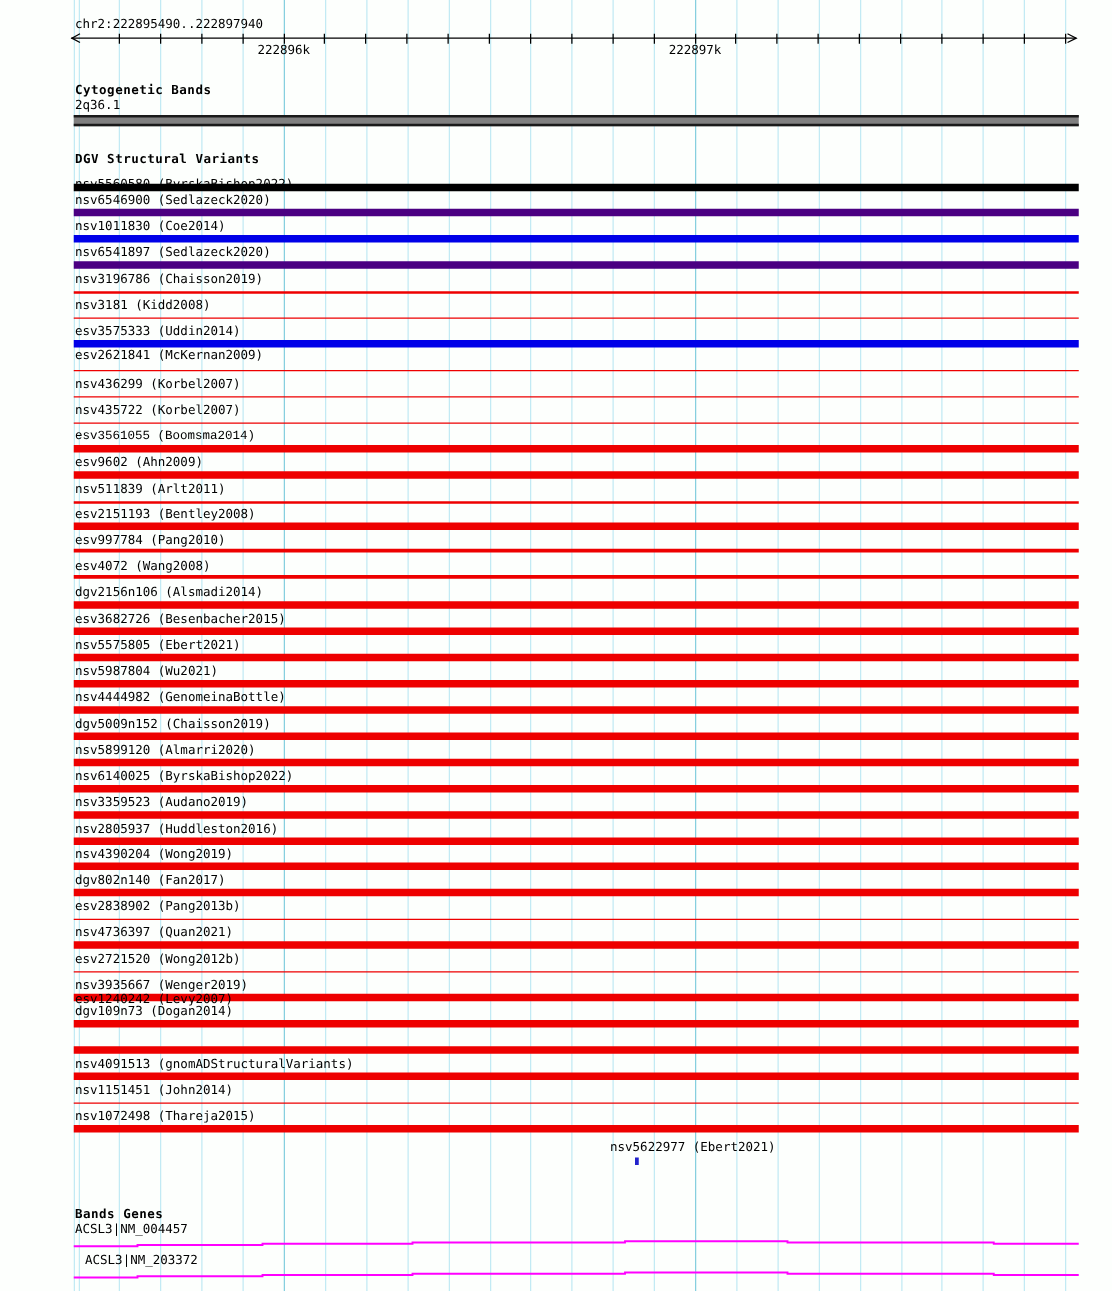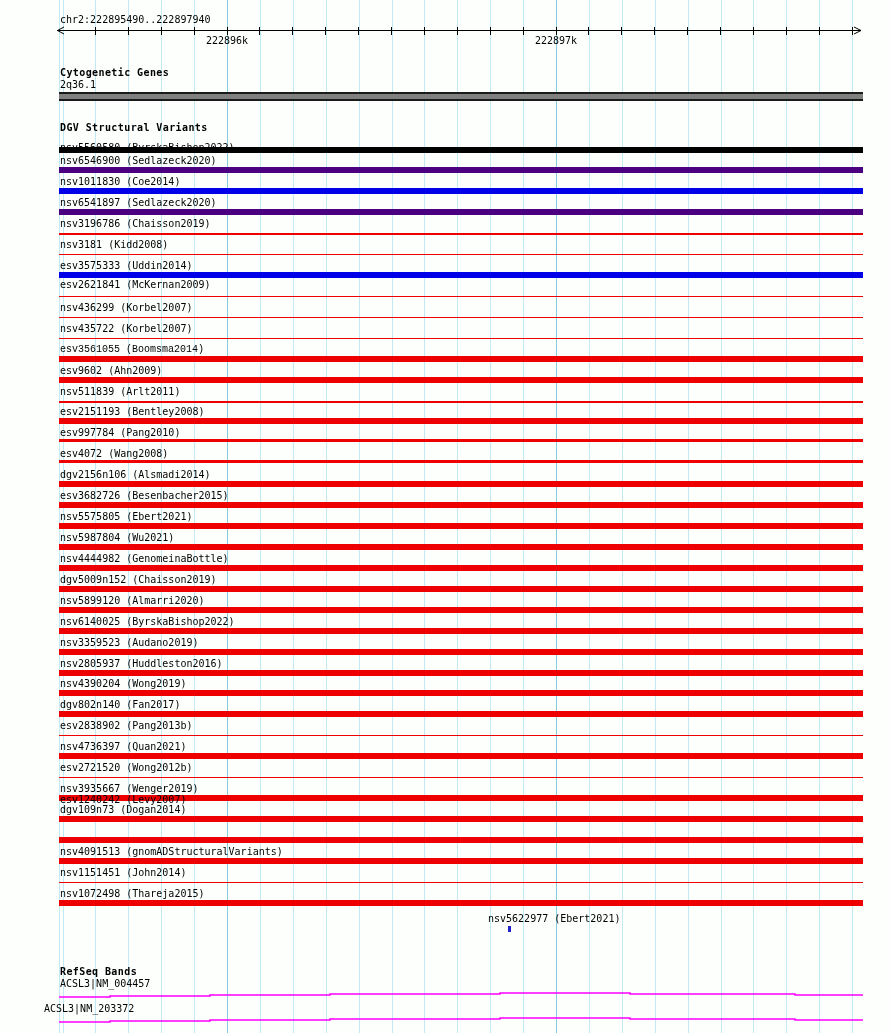--- a/index.html
+++ b/index.html
@@ -77,21 +77,21 @@
       <div style="left: 752.9px; top: 27px; width: 1px; height: 8px; background: rgb(0, 0, 0);"></div>
       <div style="left: 785.8px; top: 27px; width: 1px; height: 8px; background: rgb(0, 0, 0);"></div>
       <div style="left: 818.7px; top: 27px; width: 1px; height: 8px; background: rgb(0, 0, 0);"></div>
       <div style="left: 851.6px; top: 27px; width: 1px; height: 8px; background: rgb(0, 0, 0);"></div>
     </div>
   <div id="ticklabels">
       <div class="t" style="left: 227px; top: 35px; transform: translateX(-50%);">222896k</div>
       <div class="t" style="left: 556px; top: 35px; transform: translateX(-50%);">222897k</div>
     </div>
 
-  <div class="t bold" style="left:60px;top:67px">Cytogenetic Genes</div>
+  <div class="t bold" style="left:60px;top:67px">Cytogenetic Bands</div>
   <div class="t" style="left:60px;top:79px">2q36.1</div>
   <div id="cytoband-bar" style="left: 59px; top: 92px; width: 804px; height: 5px; border-top: 2px solid rgb(26, 26, 26); border-bottom: 2px solid rgb(26, 26, 26); background: rgb(128, 128, 128); border-right-color: rgb(26, 26, 26); border-left-color: rgb(26, 26, 26);"></div>
 
   <div class="t bold" style="left:60px;top:122px">DGV Structural Variants</div>
   <div id="variants">
       <div class="t" style="left: 60px; top: 119px; margin-top: 23px;">nsv5560580 (ByrskaBishop2022)</div>
       <div style="left: 59px; top: 146.5px; width: 804px; height: 6px; background: rgb(0, 0, 0);"></div>
       <div class="t" style="left: 60px; top: 155.42px;">nsv6546900 (Sedlazeck2020)</div>
       <div style="left: 59px; top: 167.42px; width: 804px; height: 6px; background: rgb(75, 0, 130);"></div>
       <div class="t" style="left: 60px; top: 176.34px;">nsv1011830 (Coe2014)</div>
@@ -162,17 +162,17 @@
       <div style="left: 59px; top: 857.78px; width: 804px; height: 6px; background: rgb(238, 0, 0);"></div>
       <div class="t" style="left: 60px; top: 866.7px;">nsv1151451 (John2014)</div>
       <div style="left: 59px; top: 881.7px; width: 804px; height: 1px; background: rgb(238, 0, 0);"></div>
       <div class="t" style="left: 60px; top: 887.62px;">nsv1072498 (Thareja2015)</div>
       <div style="left: 59px; top: 899.62px; width: 804px; height: 6px; background: rgb(238, 0, 0);"></div>
     </div>
 
   <div class="t" id="offset-label" style="top: 913px; left: 488px;">nsv5622977 (Ebert2021)</div>
   <div id="offset-tick" style="left: 508px; top: 926px; width: 3px; height: 6px; background: rgb(34, 34, 204);"></div>
 
-  <div class="t bold" style="left:60px;top:966px">RefSeq Bands</div>
+  <div class="t bold" style="left:60px;top:966px">Bands Genes</div>
   <div class="t" style="left:60px;top:978px">ACSL3|NM_004457</div>
-  <div class="t" style="left:44px;top:1003px">ACSL3|NM_203372</div>
+  <div class="t" style="left:68px;top:1003px">ACSL3|NM_203372</div>
 
 </div>
 
 </body></html>

